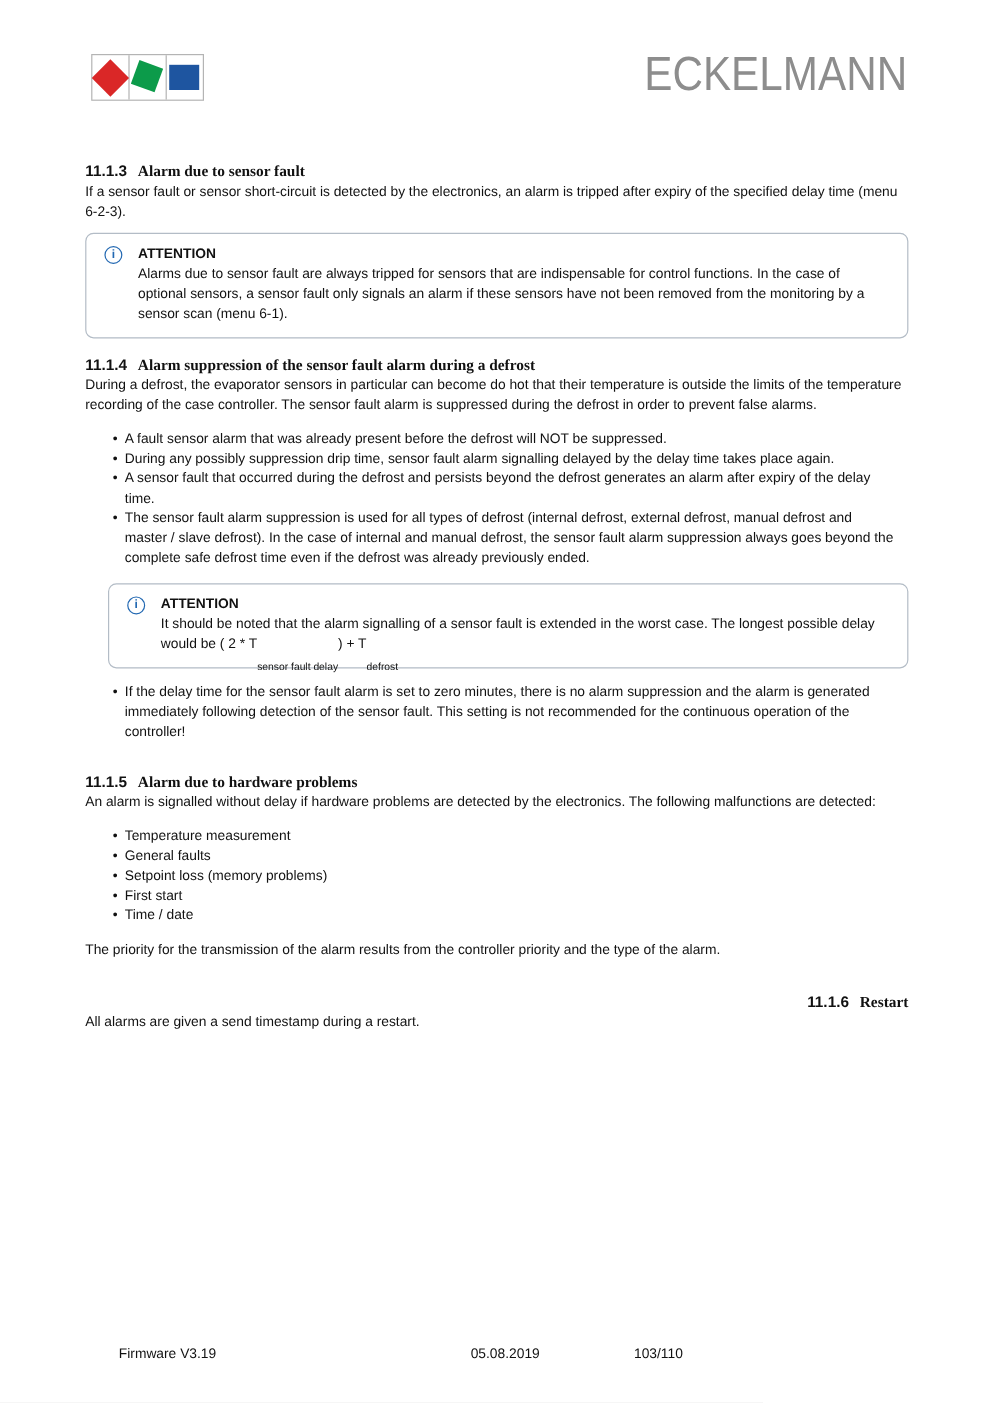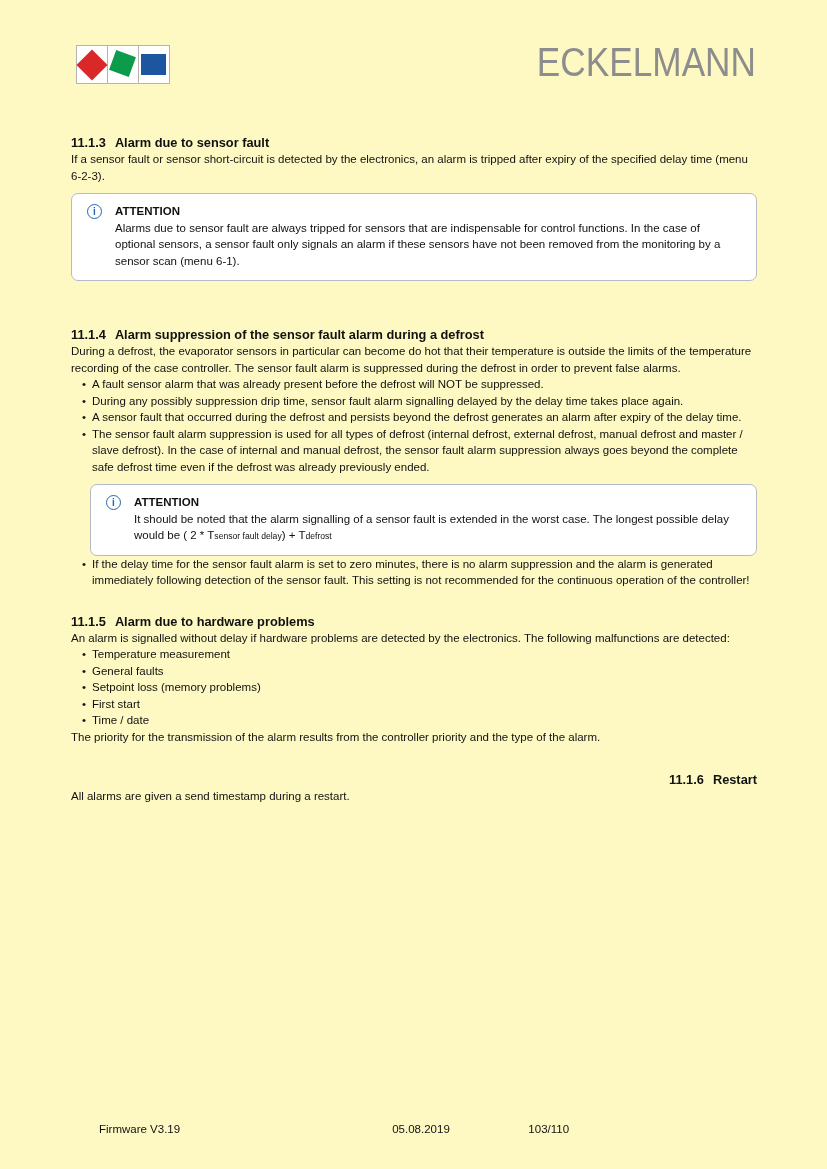--- a/index.html
+++ b/index.html
@@ -1,18 +1,18 @@
 <!DOCTYPE html>
 <html><head>
 <meta charset="utf-8">
 <style>
   html,body { margin:0; padding:0; background:#e8e8e8; }
   .page {
     position:relative; width:827px; height:1169px; margin:0 auto;
-    background:#fef9c3; overflow:hidden;
+    background:#ffffff; overflow:hidden;
     font-family:"Liberation Sans", sans-serif; color:#111;
   }
 
   
   .logo-strip {
     position:absolute; left:76px; top:45px; display:flex;
     border:1px solid #b4b4b4; background:#fff;
   }
   .logo-cell { width:30px; height:37px; position:relative; border-right:1px solid #b4b4b4; }
   .logo-cell:last-child { border-right:none; }
@@ -28,57 +28,57 @@
     white-space:nowrap;
   }
 
   
   .content {
     position:absolute; left:71px; top:0; width:686px;
     font-size:11.5px; line-height:16.5px;
   }
   .content p { margin:0; }
   h3 { font-size:12.8px; line-height:17px; margin:0; font-weight:bold; }
-  h3 .ttl { margin-left:9px; }
+  h3 .ttl { margin-left:9px;font-family:Liberation Serif, serif; }
 
   .sec3-h  { margin-top:134px; }
   .sec3-p  { margin-top:13px; }
   .box1    { margin-top:9px; }
-  .sec4-h  { margin-top:45px; }
+  .sec4-h  { margin-top:13px; }
   .sec4-p1 { margin-top:14px; }
   .sec4-ul { margin-top:7px; }
   .box2    { margin-top:9px; margin-left:19px; }
   .ul-after{ margin-top:12px; }
   .sec5-h  { margin-top:24px; }
   .sec5-p1 { margin-top:14px; }
   .sec5-ul { margin-top:8px; }
   .sec5-p2 { margin-top:6px; }
   .sec6-h  { margin-top:26px;text-align:right; }
   .sec6-p  { margin-top:14px; }
 
-  ul.blist { margin:0; padding:0; list-style:none; }
+  ul.blist { margin:12px; padding:0; list-style:none; }
   ul.blist li { position:relative; padding-left:21px; }
   ul.blist li::before { content:"\2022"; position:absolute; left:11px; top:0; }
 
   
   .attn {
     border:1px solid #b3bcc6; border-radius:7px;
     padding:9px 14px 11px 15px;
     display:flex; align-items:flex-start;
     background:#fff;
   }
   .attn .icol { flex:0 0 28px; padding-top:1px; }
   .info-badge {
     width:13px; height:13px; border:1.6px solid #2268b2; border-radius:50%;
     color:#2268b2; font-size:10px; font-weight:bold; line-height:13px;
     text-align:center; display:block;
   }
   .attn .acontent { flex:1 1 auto; }
   .attn .alabel { font-weight:bold; }
-  sub { font-size:8.6px; line-height:0; vertical-align:baseline; position:relative; top:0; }
+  sub { font-size:8.6px; line-height:0; vertical-align:baseline; position:relative; top:18px; }
 
   
   .footer {
     position:absolute; left:71px; right:84px; top:1122px;
     display:flex; font-size:11.5px; line-height:14px;padding-left:28px;
   }
   .footer .fl { flex:1; text-align:left; }
   .footer .fc { flex:1; text-align:center; }
   .footer .fr { flex:1; }
 </style>

